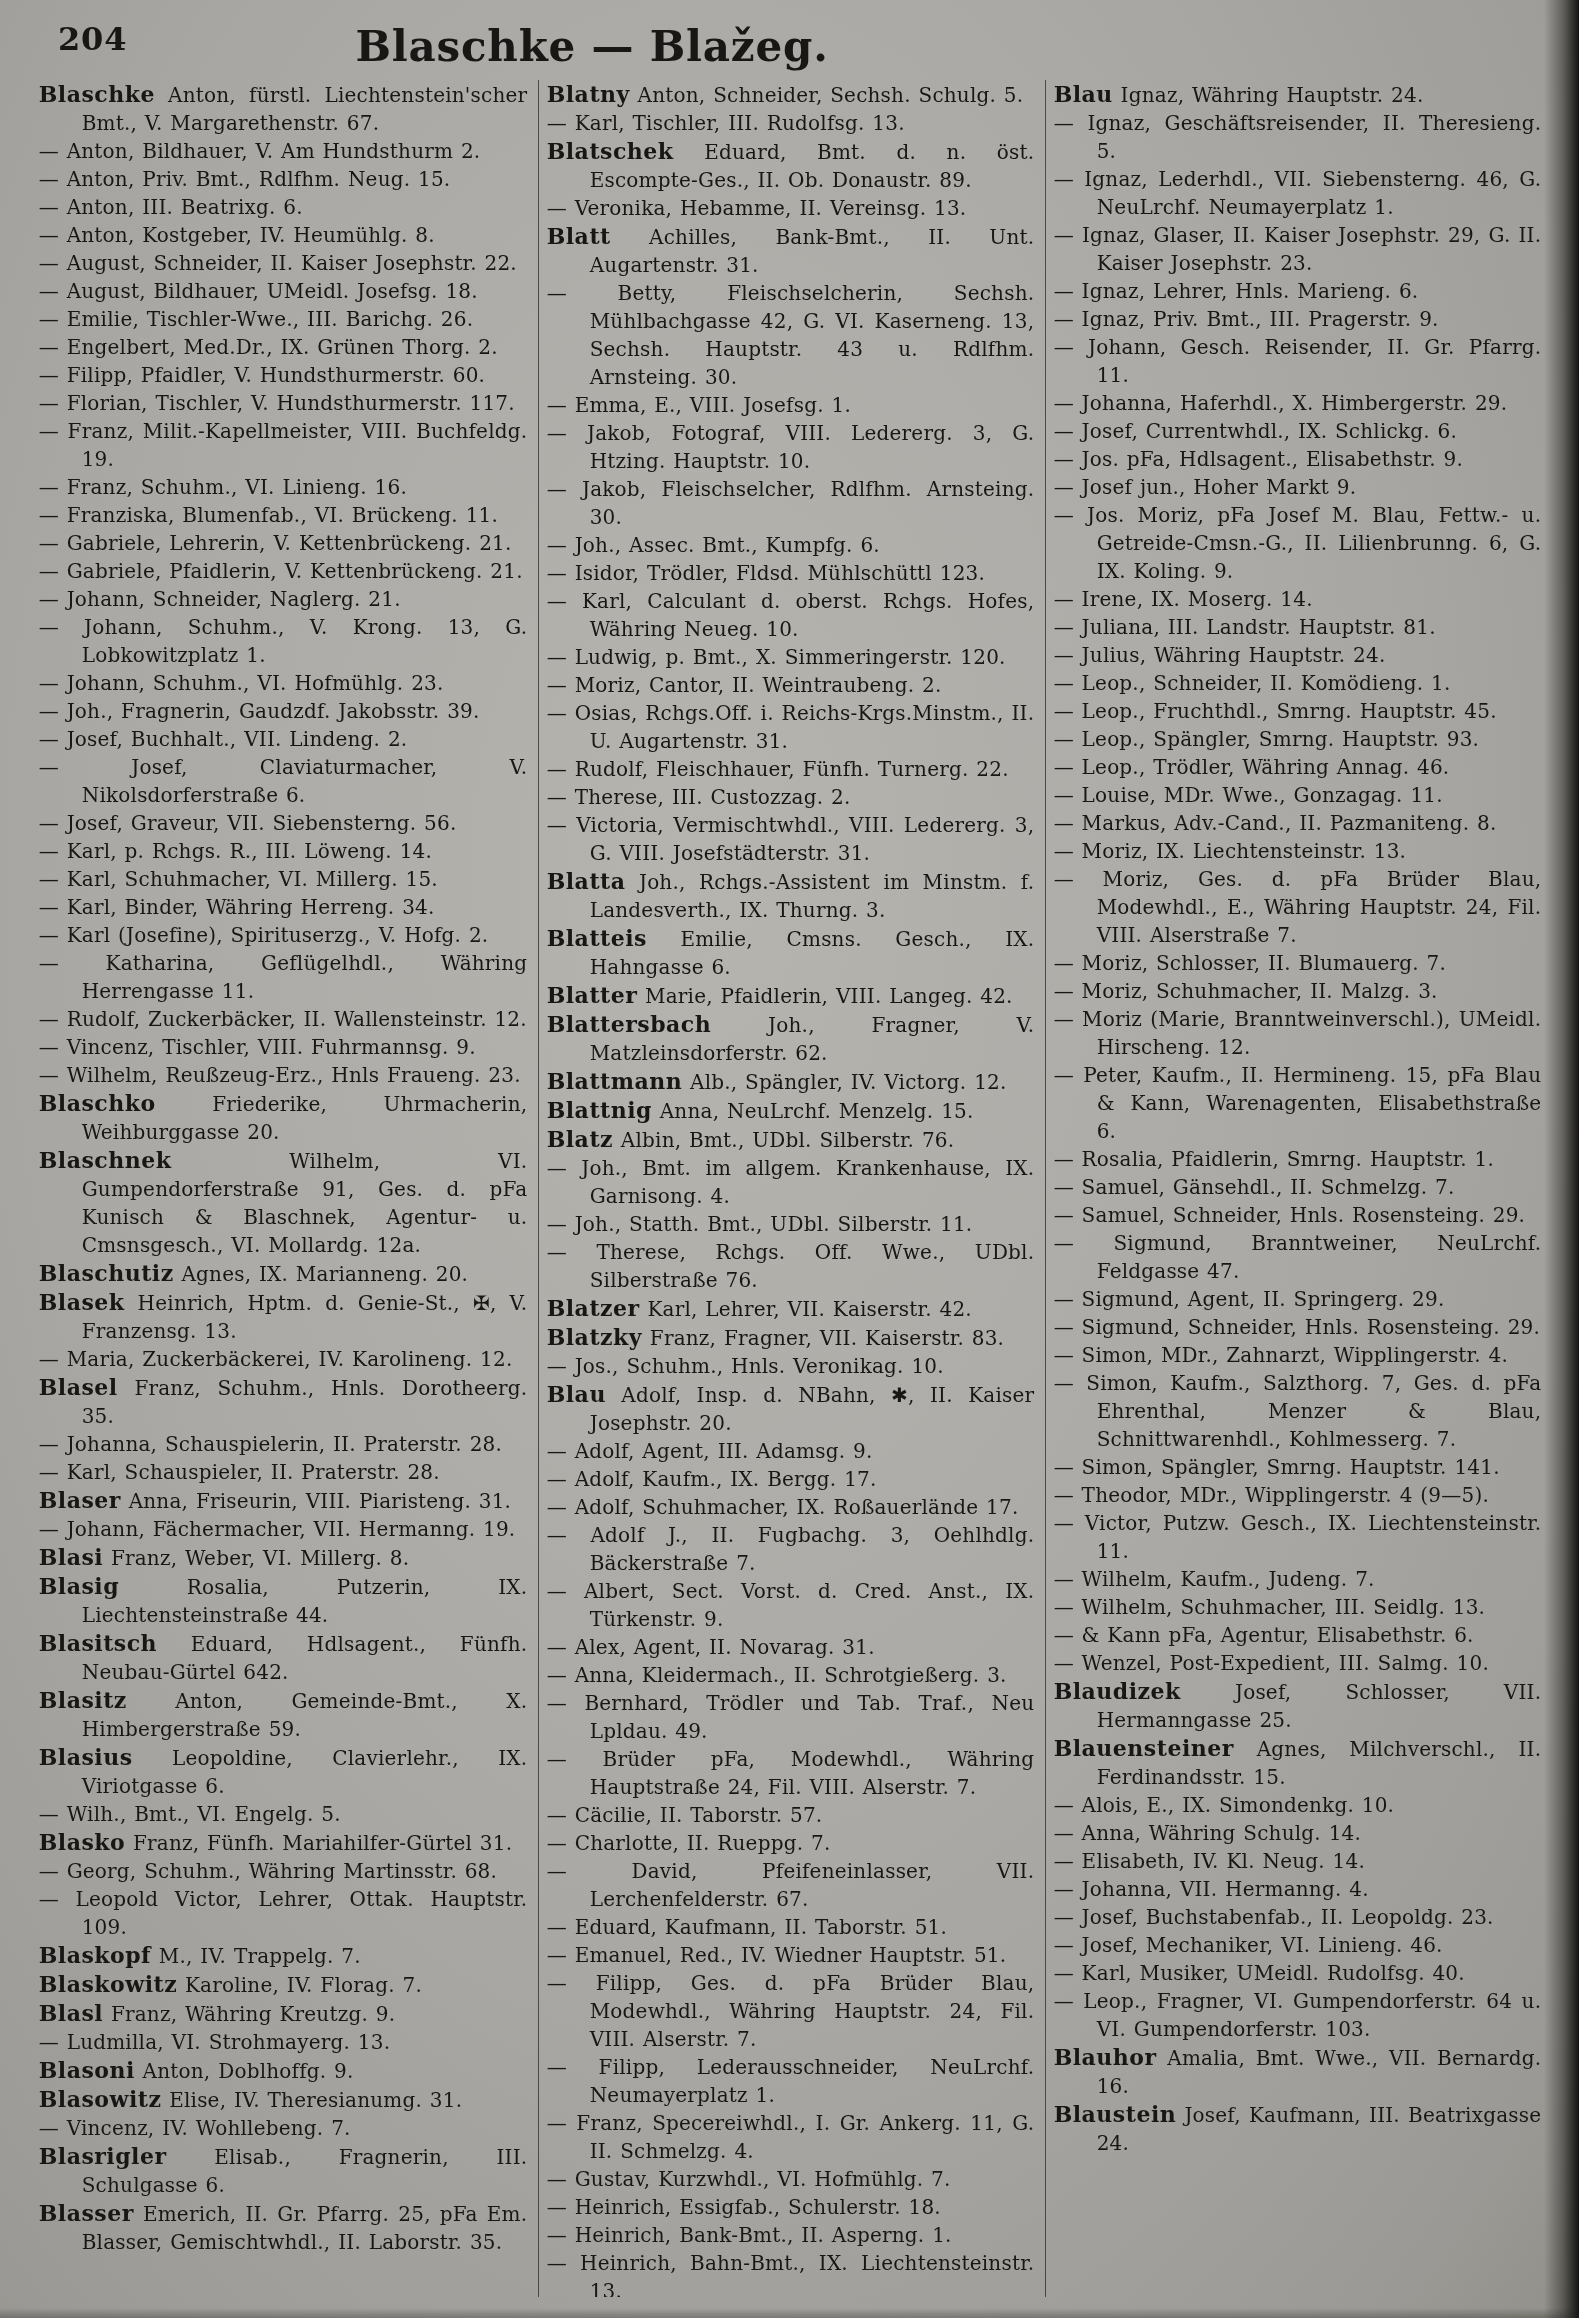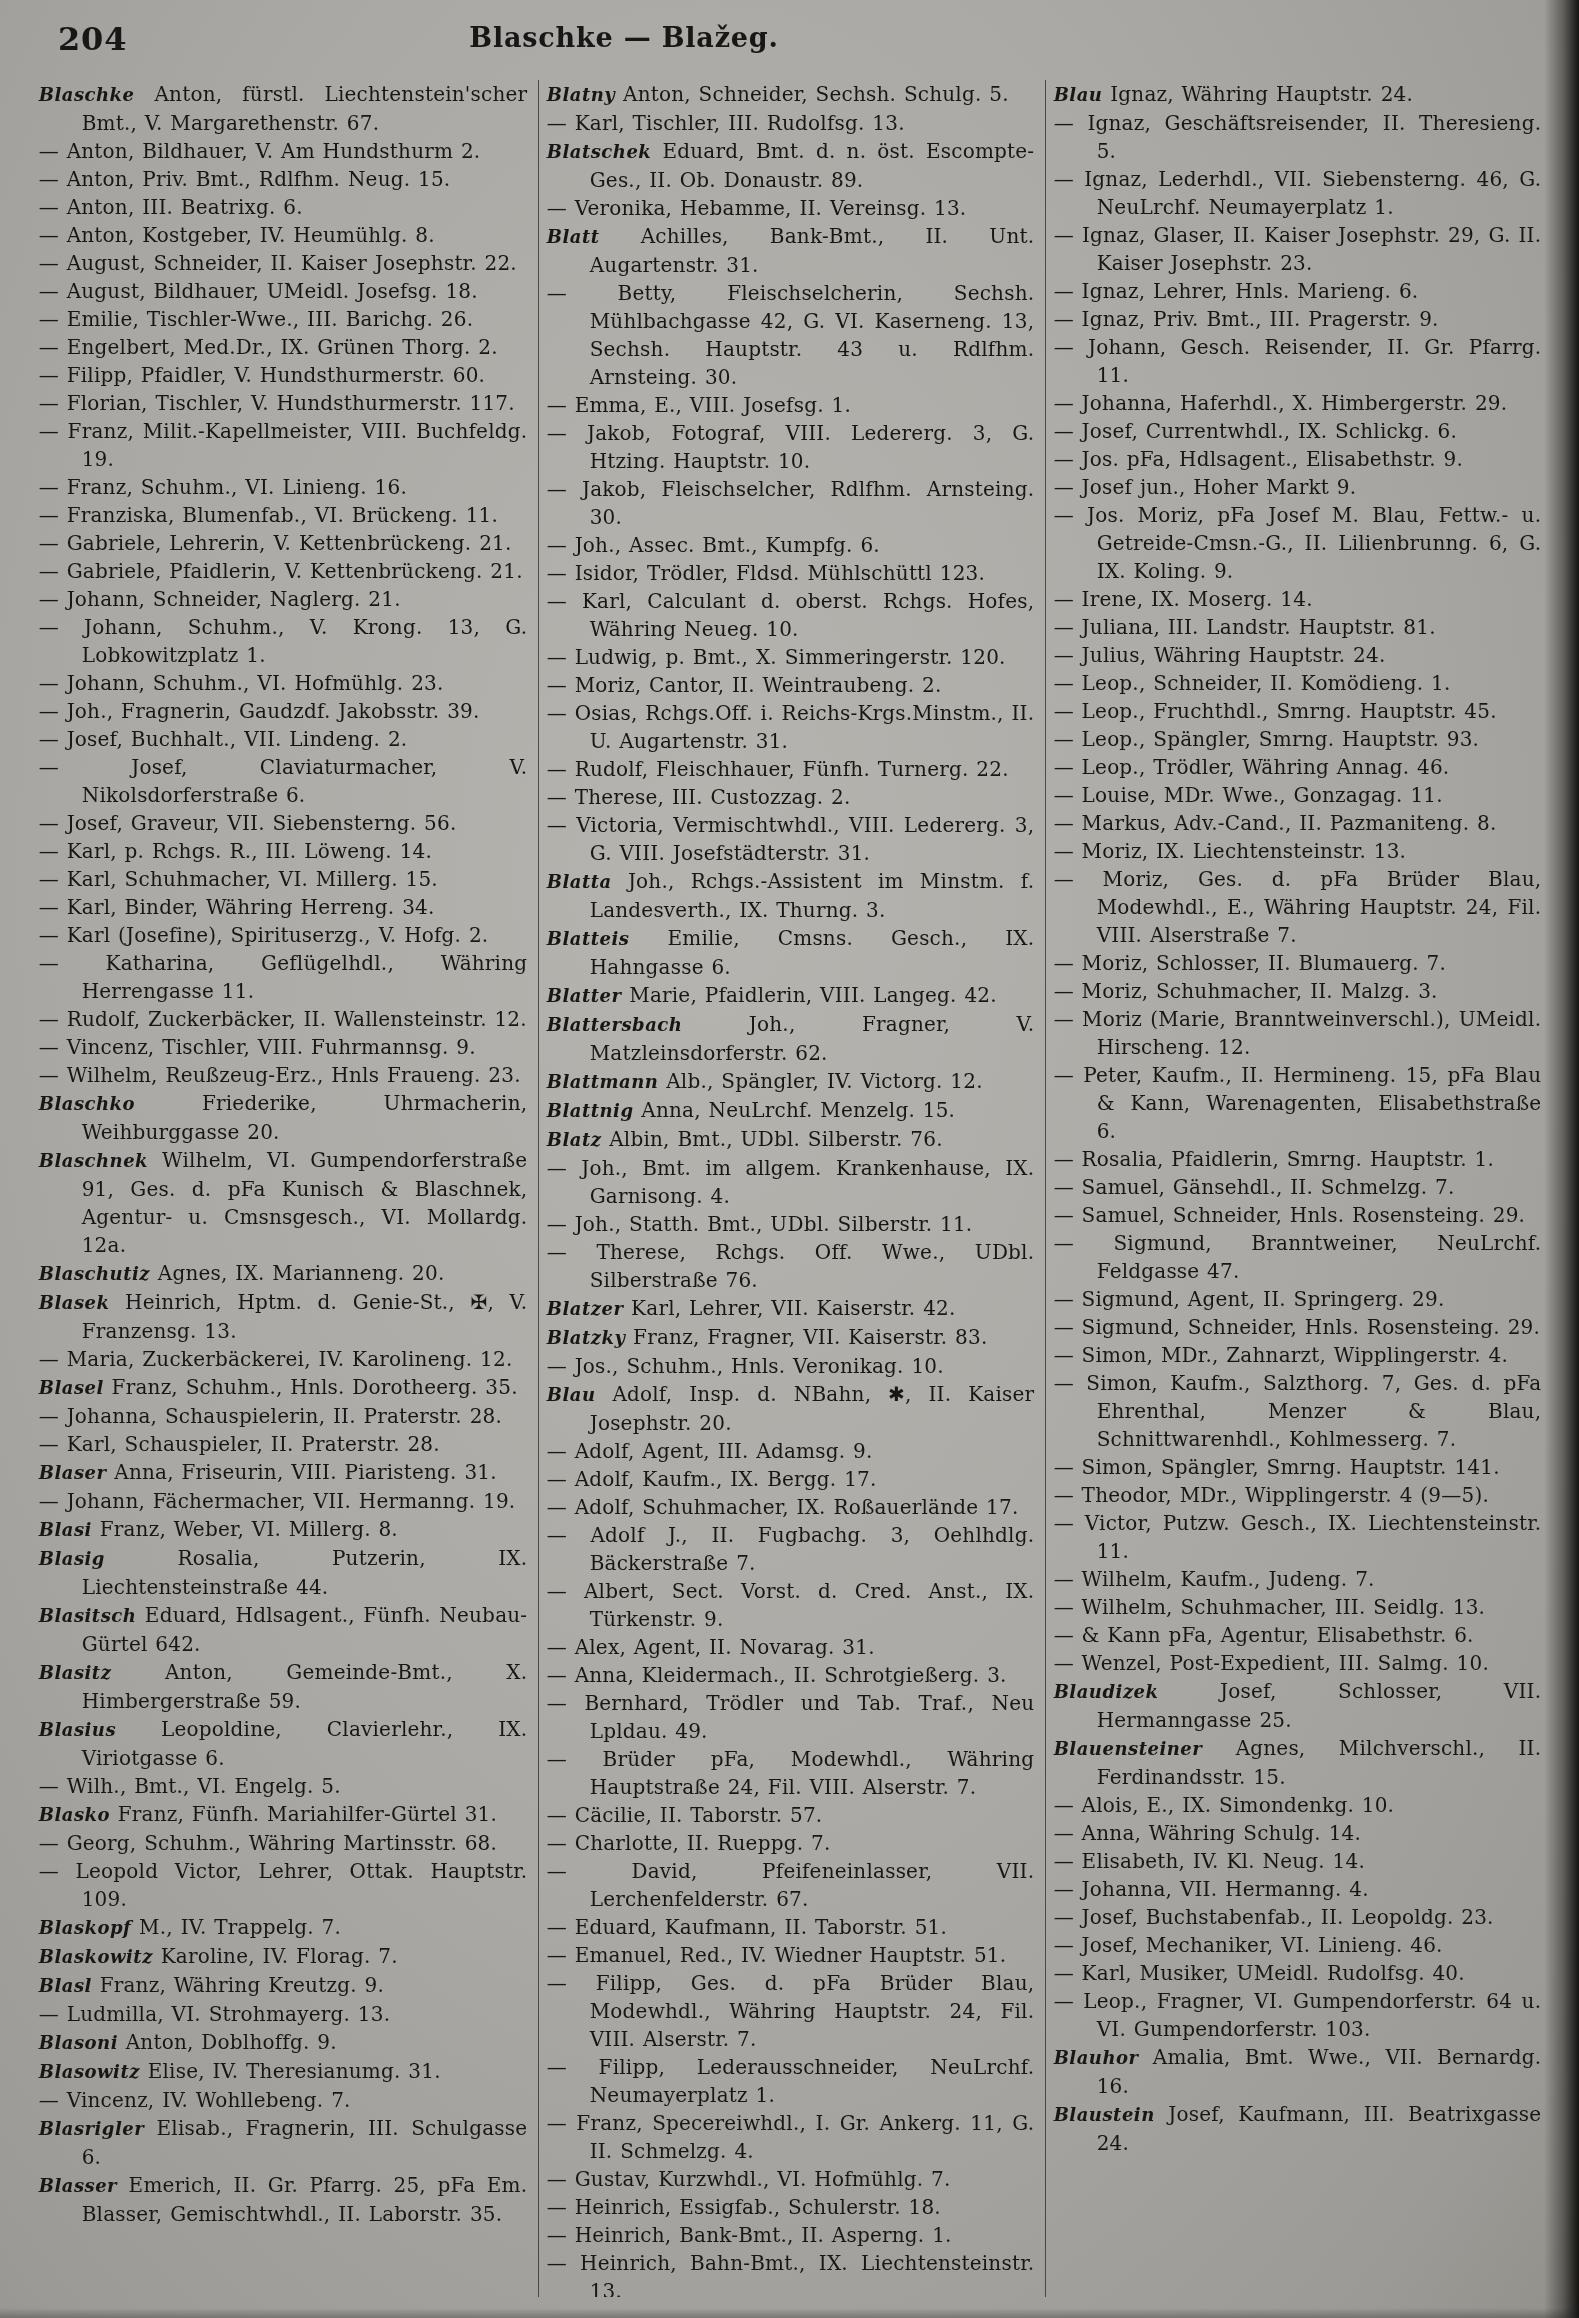--- a/index.html
+++ b/index.html
@@ -14,23 +14,22 @@
     background: radial-gradient(ellipse at 45% 38%, #b6b4af 0%, #aba9a5 50%, #9c9a96 88%, #929089 100%);
     color: #181715;
   }
   .page-number {
     position: absolute; top: 20px; left: 40px;
     font-size: 32px; font-weight: bold; letter-spacing: 0.8px; margin-left: 18px;
   }
   .page-title {
     position: absolute; top: 21.5px; left: 592px;
     transform: translateX(-50%);
-    font-size: 27px; font-weight: bold; letter-spacing: 0.8px;
+    font-size: 42px; font-weight: bold; letter-spacing: 0.8px;
     white-space: nowrap;
-    margin-left: 32px;
   }
   .columns {
     position: absolute; top: 80px; left: 31px;
     width: 1521px; height: 2217px;
     display: flex;
   }
   .col {
     width: 33.333%;
     padding: 0 10.7px 0 7.7px;
     overflow: hidden;
@@ -44,23 +43,22 @@
     padding-left: 43px;
     text-indent: -43px;
     text-align: justify;
     font-size: 20px;
     line-height: 28px;
     letter-spacing: 0.2px;
     word-spacing: 1.2px;
   }
   .entry .lead {
     font-weight: bold;
-    font-size: 18px;
+    font-size: 22px;
     letter-spacing: 0.5px;
-    font-style: italic;
   }
   .edge-right {
     position: absolute; top: 0; right: 0;
     width: 35px; height: 100%;
     background: linear-gradient(to right, rgba(0,0,0,0) 0%, rgba(20,20,18,0.45) 55%, rgba(8,8,6,0.92) 100%);
     pointer-events: none;
   }
   .edge-bottom {
     position: absolute; bottom: 0; left: 0;
     width: 100%; height: 10.7px;

